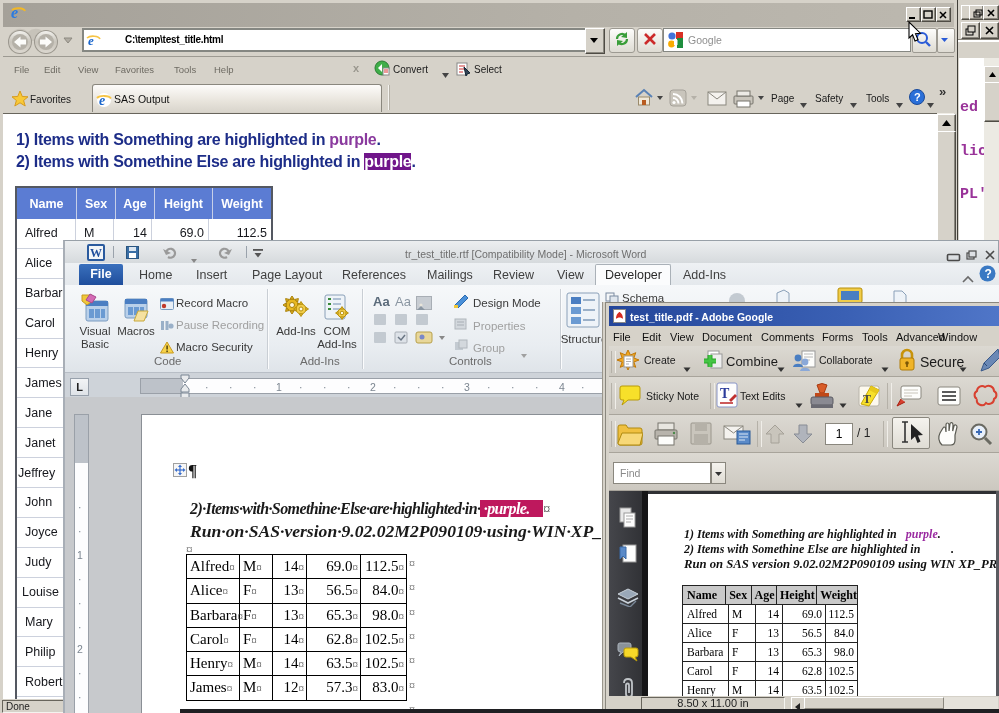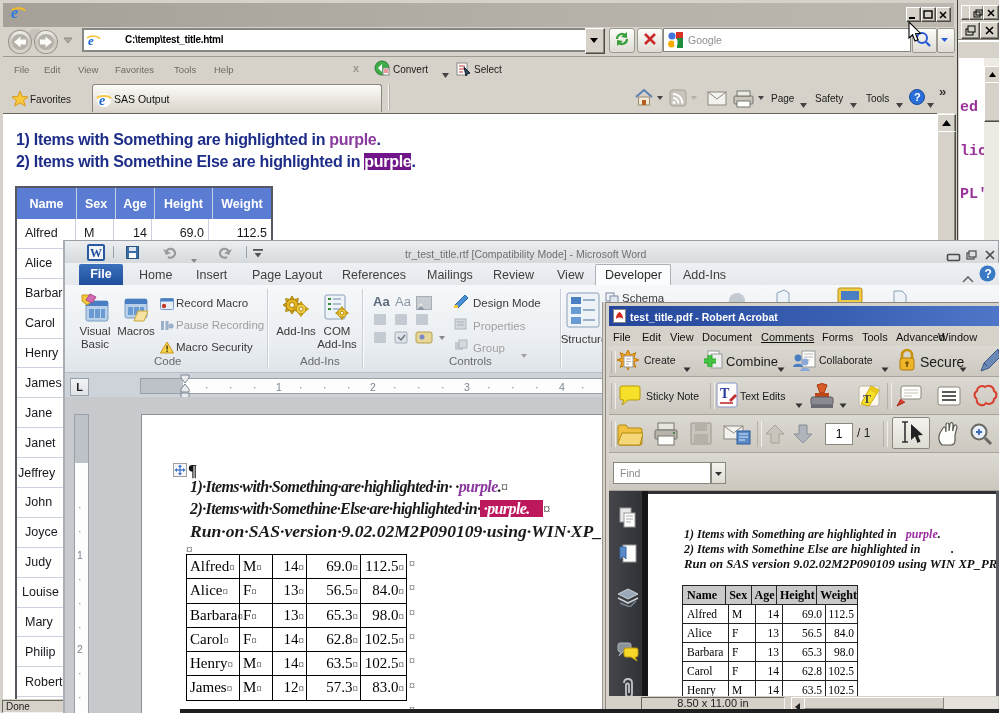--- a/index.html
+++ b/index.html
@@ -663,21 +663,20 @@
   <div class="abs" style="left:76px;top:173px;width:831px;height:300px;background:#fff;border-top:1px solid #8a8f95;border-left:1px solid #8a8f95;"></div>
 
   <div class="abs" style="left:108px;top:222px;width:14px;height:14px;">
     <svg width="14" height="14">
           <rect x="0.5" y="0.5" width="13" height="13" fill="#f6f6f6" stroke="#a0a0a0"></rect>
           <path d="M7 1.5 L9 4 L5 4 Z M7 12.5 L5 10 L9 10 Z M1.5 7 L4 5 L4 9 Z M12.5 7 L10 9 L10 5 Z" fill="#3a6ecc"></path>
           <rect x="6.4" y="4" width="1.2" height="6" fill="#3a6ecc"></rect>
           <rect x="4" y="6.4" width="6" height="1.2" fill="#3a6ecc"></rect>
         </svg></div>
   <div class="abs" style="left:123px;top:220px;font-family:'Liberation Serif',serif;font-size:17px;font-weight:bold;color:#111;">¶</div>
-  <div class="abs wdoc" style="left:125px;top:237px;">1)·Items·with·Something·are·highlighted·in·&nbsp;·<span style="color:#8a3a9e;">purple</span>.<span class="pmark">¤</span></div>
   <div class="abs wdoc" style="left:125px;top:259px;">2)·Items·with·Somethine·Else·are·highlighted·in·<span style="background:#be185d;color:#fff;">&nbsp;·purple.&nbsp;&nbsp;&nbsp;&nbsp;</span><span class="pmark">¤</span></div>
   <div class="abs wdoc" style="left:125px;top:280px;font-size:17.6px;letter-spacing:0;">Run·on·SAS·version·9.02.02M2P090109·using·WIN·XP_PRO·.·This·is</div>
   <div class="abs" style="left:121px;top:301px;font-family:'Liberation Serif',serif;font-size:13px;color:#555;">¤</div>
 
   <div class="abs" style="left:121px;top:313px;width:219px;border:1px solid #000;border-bottom:none;font-family:'Liberation Serif',serif;color:#000;" id="wtable">
         <div style="display:flex;height:23.3px;border-bottom:1px solid #000;font-size:15px;">
           <div style="width:49px;border-right:1px solid #000;padding:3px 0 0 3px;">Alfred<span class="pmark2">¤</span></div>
           <div style="width:29px;border-right:1px solid #000;padding:3px 0 0 3px;">M<span class="pmark2">¤</span></div>
           <div style="width:31px;border-right:1px solid #000;padding:3px 2px 0 0;text-align:right;">14<span class="pmark2">¤</span></div>
           <div style="width:51px;border-right:1px solid #000;padding:3px 2px 0 0;text-align:right;">69.0<span class="pmark2">¤</span></div>
@@ -730,28 +729,28 @@
 
 <div class="abs" style="left:602px;top:302px;width:3px;height:411px;background:#d6d2c9;border-left:1px solid #9a968c;"></div>
 <div class="abs" id="pdf" style="left:605px;top:302px;width:394px;height:411px;background:#d6d2c9;border-left:1px solid #8a877e;border-top:1px solid #8a877e;">
 
   <div class="abs" style="left:3px;top:3px;width:391px;height:20px;background:linear-gradient(90deg,#24469a,#3a60b4 60%,#5076c8);"></div>
   <div class="abs" style="left:7px;top:6px;width:13px;height:14px;">
     <svg width="13" height="14">
           <rect x="0.5" y="0.5" width="12" height="13" fill="#fff" stroke="#888"></rect>
           <path d="M3 10 C3 5 6 3 6.5 3 C7 3 10 5 10 10 C8 8 5 8 3 10 Z" fill="#d42a20"></path>
         </svg></div>
-  <div class="abs" style="left:24px;top:8px;font-size:10.5px;font-weight:bold;color:#fff;">test_title.pdf - Robert Acrobat</div>
+  <div class="abs" style="left:24px;top:8px;font-size:10.5px;font-weight:bold;color:#fff;">test_title.pdf - Adobe Google</div>
 
   <div class="abs" style="top:28px;font-size:11px;color:#111;">
     <span class="abs" style="left:7px;">File</span>
     <span class="abs" style="left:36px;">Edit</span>
     <span class="abs" style="left:64px;">View</span>
     <span class="abs" style="left:96px;">Document</span>
-    <span class="abs" style="left:155px;text-decoration:underline;">Comments</span>
+    <span class="abs" style="left:155px;">Comments</span>
     <span class="abs" style="left:216px;">Forms</span>
     <span class="abs" style="left:256px;">Tools</span>
     <span class="abs" style="left:290px;">Advanced</span>
     <span class="abs" style="left:332px;">Window</span>
   </div>
 
   <div class="abs" style="left:3px;top:43px;width:391px;height:31px;border-bottom:1px solid #a8a49b;box-sizing:border-box;background:linear-gradient(#dcd9d2,#ccc8c0);"></div>
   <div class="abs" style="left:5px;top:48px;width:3px;height:22px;border-left:1px solid #b5b1a8;border-right:1px solid #f0eee9;"></div>
   <div class="abs" style="left:11px;top:46px;width:22px;height:24px;">
     <svg width="22" height="24">

